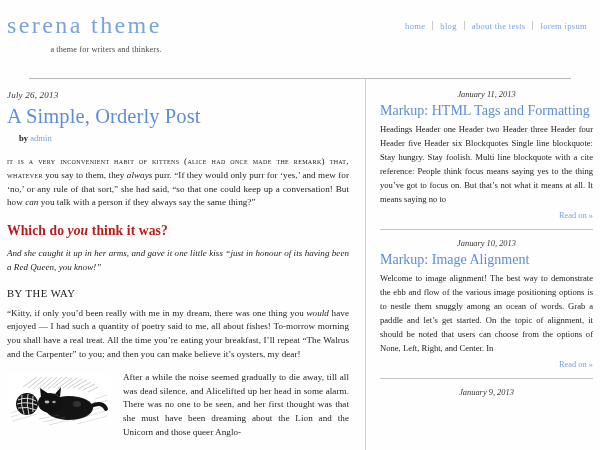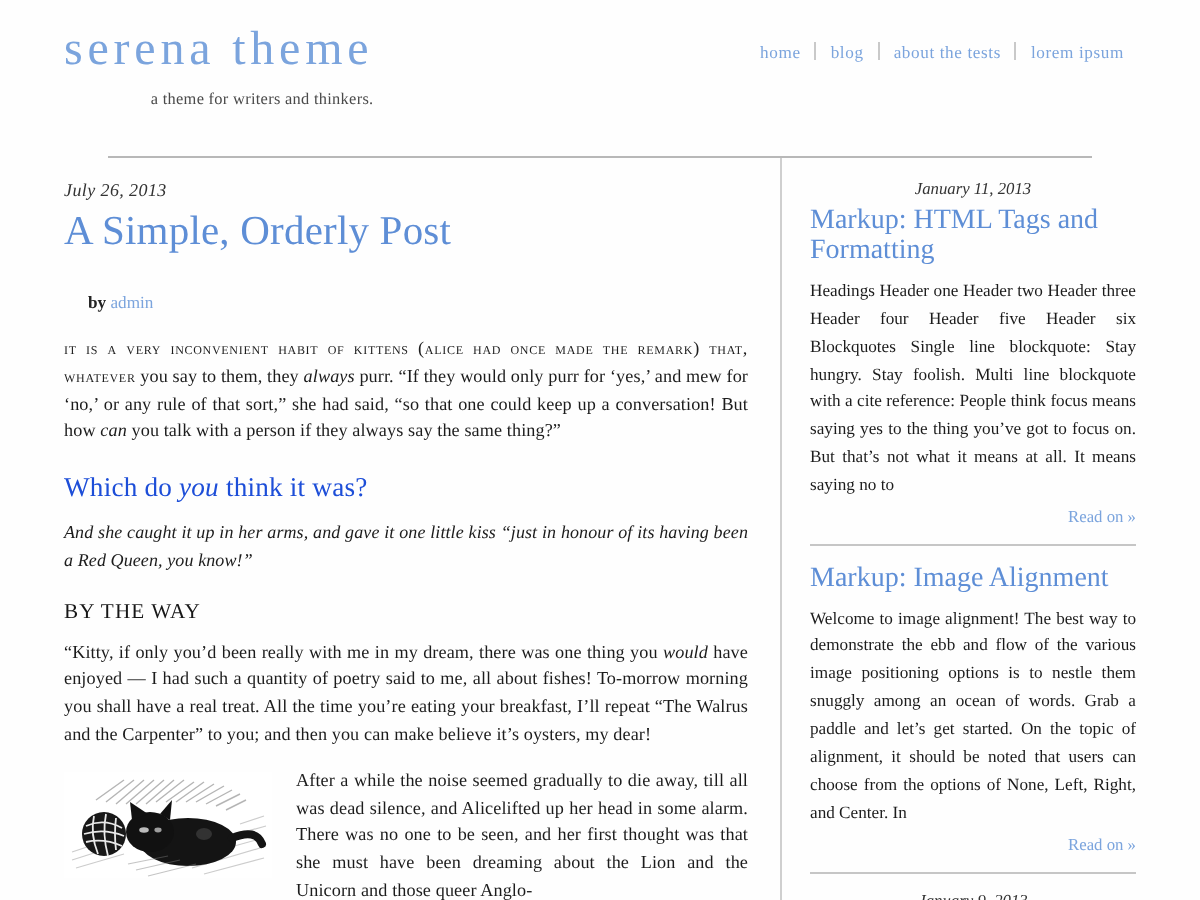--- a/index.html
+++ b/index.html
@@ -10,21 +10,21 @@
     overflow: hidden;
     background: #fefefe;
   }
   body {
     font-family: "Liberation Serif", "DejaVu Serif", serif;
     color: #1e1e1e;
   }
   .page {
     position: relative;
     width: 600px; height: 450px;
-    padding: 0 32px;
+    padding: 0 7px;
   }
 
   
   .site-header {
     position: relative;
     height: 78px;
     display: block;
   }
   .brand-block {
     position: absolute;
@@ -103,21 +103,21 @@
     font-size: 9px;
     color: #333;
     margin: 0 0 5px 0;
     letter-spacing: .2px;
   }
   .post-title {
     font-size: 20.5px;
     font-weight: normal;
     color: #5e8ed6;
     line-height: 1.12;
-    margin: 0 0 18px 0;
+    margin: 0 0 5px 0;
     letter-spacing: .1px;
   }
   .post-byline {
     font-size: 8.6px;
     color: #222;
     margin: 0 0 12px 12px;
     font-weight: bold;
   }
   .post-byline .author {
     color: #7ba4dd;
@@ -132,23 +132,23 @@
     color: #1c1c1c;
     letter-spacing: .05px;
   }
   .lead-caps {
     font-variant: small-caps;
     text-transform: lowercase;
     letter-spacing: .35px;
   }
   .h2-post {
     font-size: 13.6px;
-    font-weight: normal;
+    font-weight: bold;
     margin: 13px 0 8px 0;
-    color: #1d4ed8;
+    color: #b91c1c;
     letter-spacing: .1px;
   }
   .h2-post em { font-style: italic; }
   .pull-italic {
     font-style: italic;
     font-size: 9px !important;
     line-height: 1.5;
   }
   .h3-post {
     font-size: 10.6px;
@@ -327,20 +327,21 @@
       <article class="side-post">
         <div class="side-date">January 11, 2013</div>
         <h3 class="side-title">Markup: HTML Tags and Formatting</h3>
         <p class="side-excerpt">Headings Header one Header two Header three Header four Header five Header six Blockquotes Single line blockquote: Stay hungry. Stay foolish. Multi line blockquote with a cite reference: People think focus means saying yes to the thing you’ve got to focus on. But that’s not what it means at all. It means saying no to</p>
         <a class="read-on" href="#">Read on »</a>
       </article>
 
       <div class="side-rule"></div>
 
       <article class="side-post">
+        <div class="side-date">January 10, 2013</div>
         <h3 class="side-title">Markup: Image Alignment</h3>
         <p class="side-excerpt">Welcome to image alignment! The best way to demonstrate the ebb and flow of the various image positioning options is to nestle them snuggly among an ocean of words. Grab a paddle and let’s get started. On the topic of alignment, it should be noted that users can choose from the options of None, Left, Right, and Center. In</p>
         <a class="read-on" href="#">Read on »</a>
       </article>
 
       <div class="side-rule"></div>
 
       <article class="side-post">
         <div class="side-date">January 9, 2013</div>
       </article>

